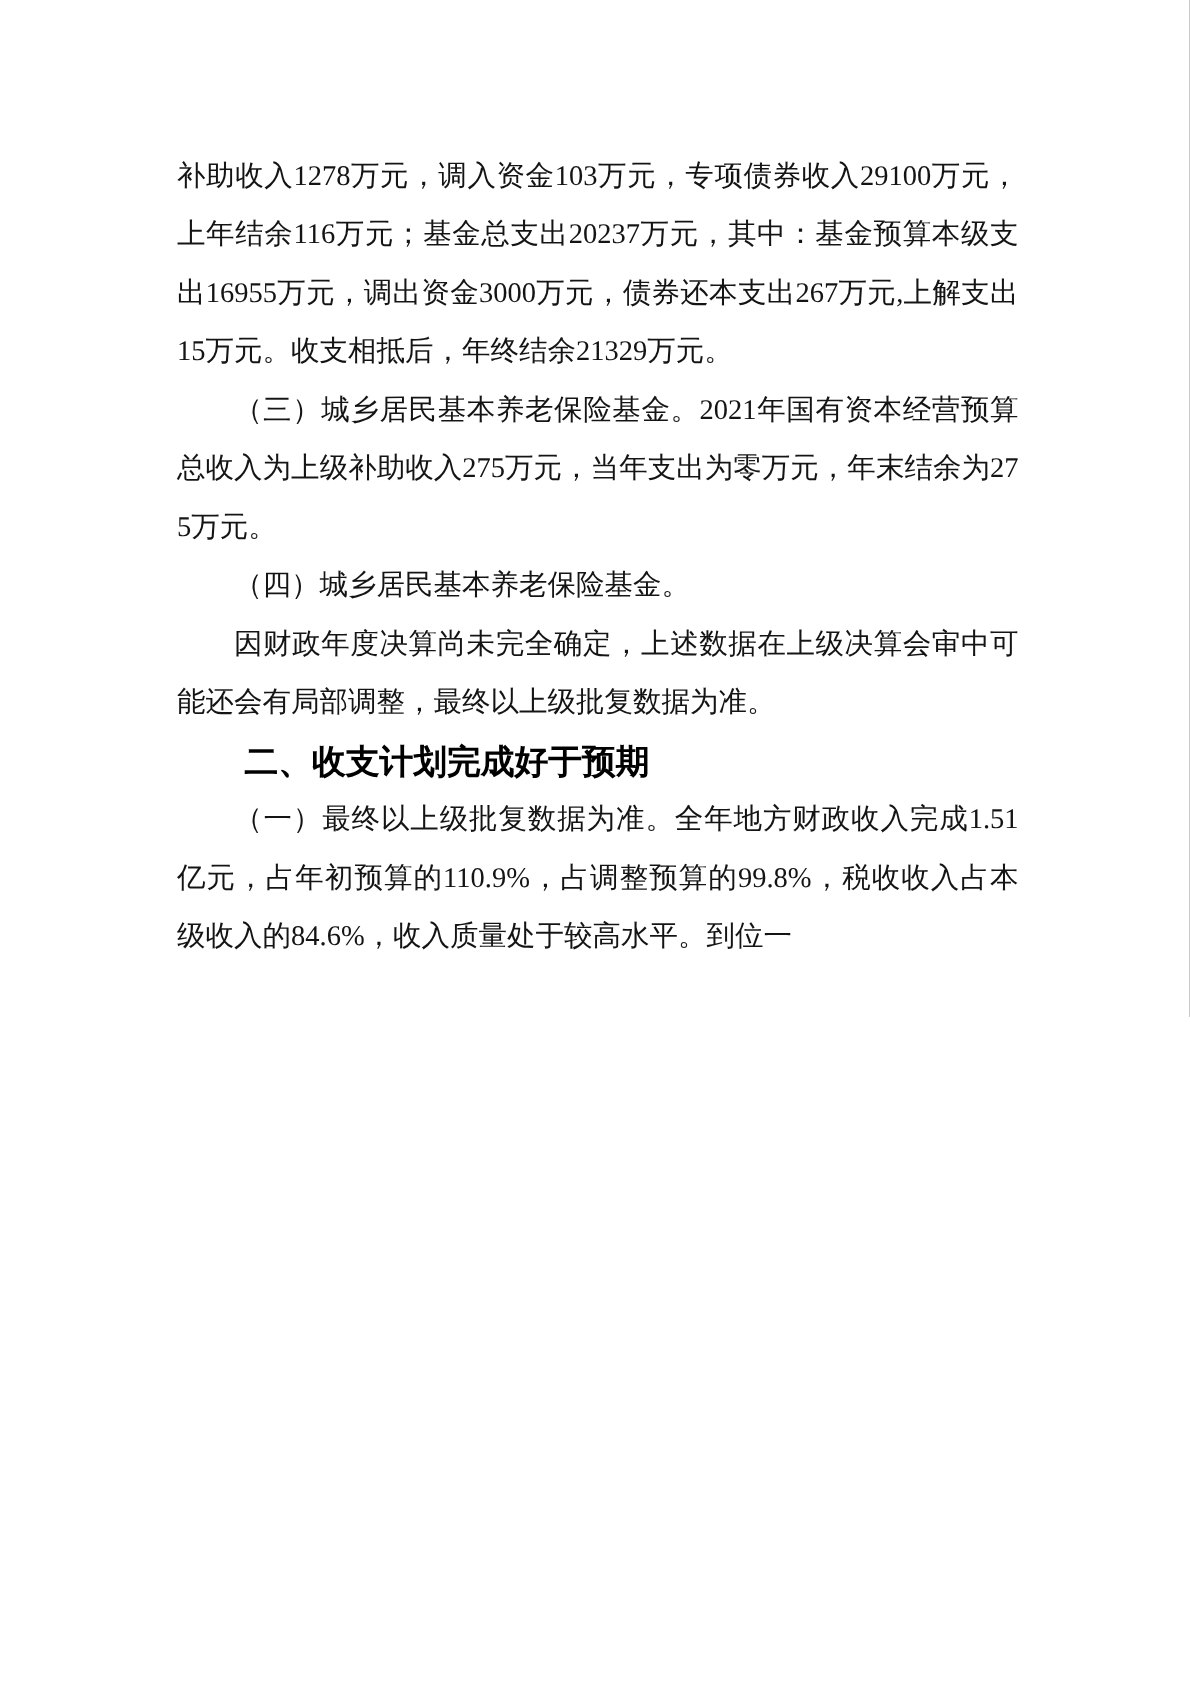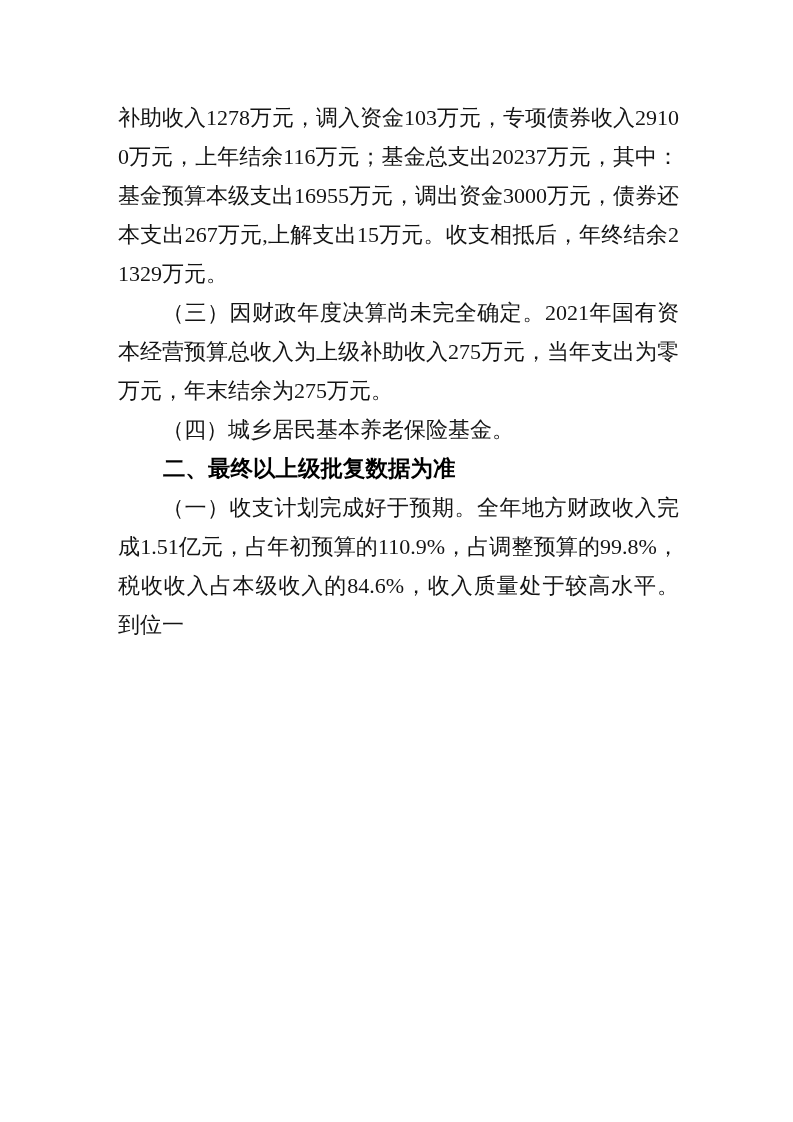--- a/index.html
+++ b/index.html
@@ -16,21 +16,21 @@
     overflow: hidden;
   }
   .content {
     position: absolute;
     left: 118px;
     top: 98px;
     width: 561px;
   }
   .para {
     font-family: "Liberation Serif", "DejaVu Serif", serif;
-    font-size: 22px;
+    font-size: 19px;
     line-height: 39px;
     color: #141414;
     text-align: justify;
     text-justify: inter-ideograph;
     text-indent: 2em;
     word-break: break-all;
   }
   .para.no-indent {
     text-indent: 0;
   }
@@ -44,25 +44,26 @@
   }
 </style>
 </head>
 <body>
 
 <div class="page">
   <div class="content">
 
     <p class="para no-indent">补助收入1278万元，调入资金103万元，专项债券收入29100万元，上年结余116万元；基金总支出20237万元，其中：基金预算本级支出16955万元，调出资金3000万元，债券还本支出267万元,上解支出15万元。收支相抵后，年终结余21329万元。</p>
 
-    <p class="para">（三）因财政年度决算尚未完全确定。2021年国有资本经营预算总收入为上级补助收入275万元，当年支出为零万元，年末结余为275万元。</p>
+    <p class="para">（三）城乡居民基本养老保险基金。2021年国有资本经营预算总收入为上级补助收入275万元，当年支出为零万元，年末结余为275万元。</p>
 
     <p class="para">（四）城乡居民基本养老保险基金。</p>
 
 
 
+    <p class="para">因财政年度决算尚未完全确定，上述数据在上级决算会审中可能还会有局部调整，最终以上级批复数据为准。</p>
 
-    <p class="para heading">二、最终以上级批复数据为准</p>
+    <p class="para heading">二、收支计划完成好于预期</p>
 
-    <p class="para">（一）收支计划完成好于预期。全年地方财政收入完成1.51亿元，占年初预算的110.9%，占调整预算的99.8%，税收收入占本级收入的84.6%，收入质量处于较高水平。到位一</p>
+    <p class="para">（一）最终以上级批复数据为准。全年地方财政收入完成1.51亿元，占年初预算的110.9%，占调整预算的99.8%，税收收入占本级收入的84.6%，收入质量处于较高水平。到位一</p>
 
   </div>
 </div>
 
 </body></html>

